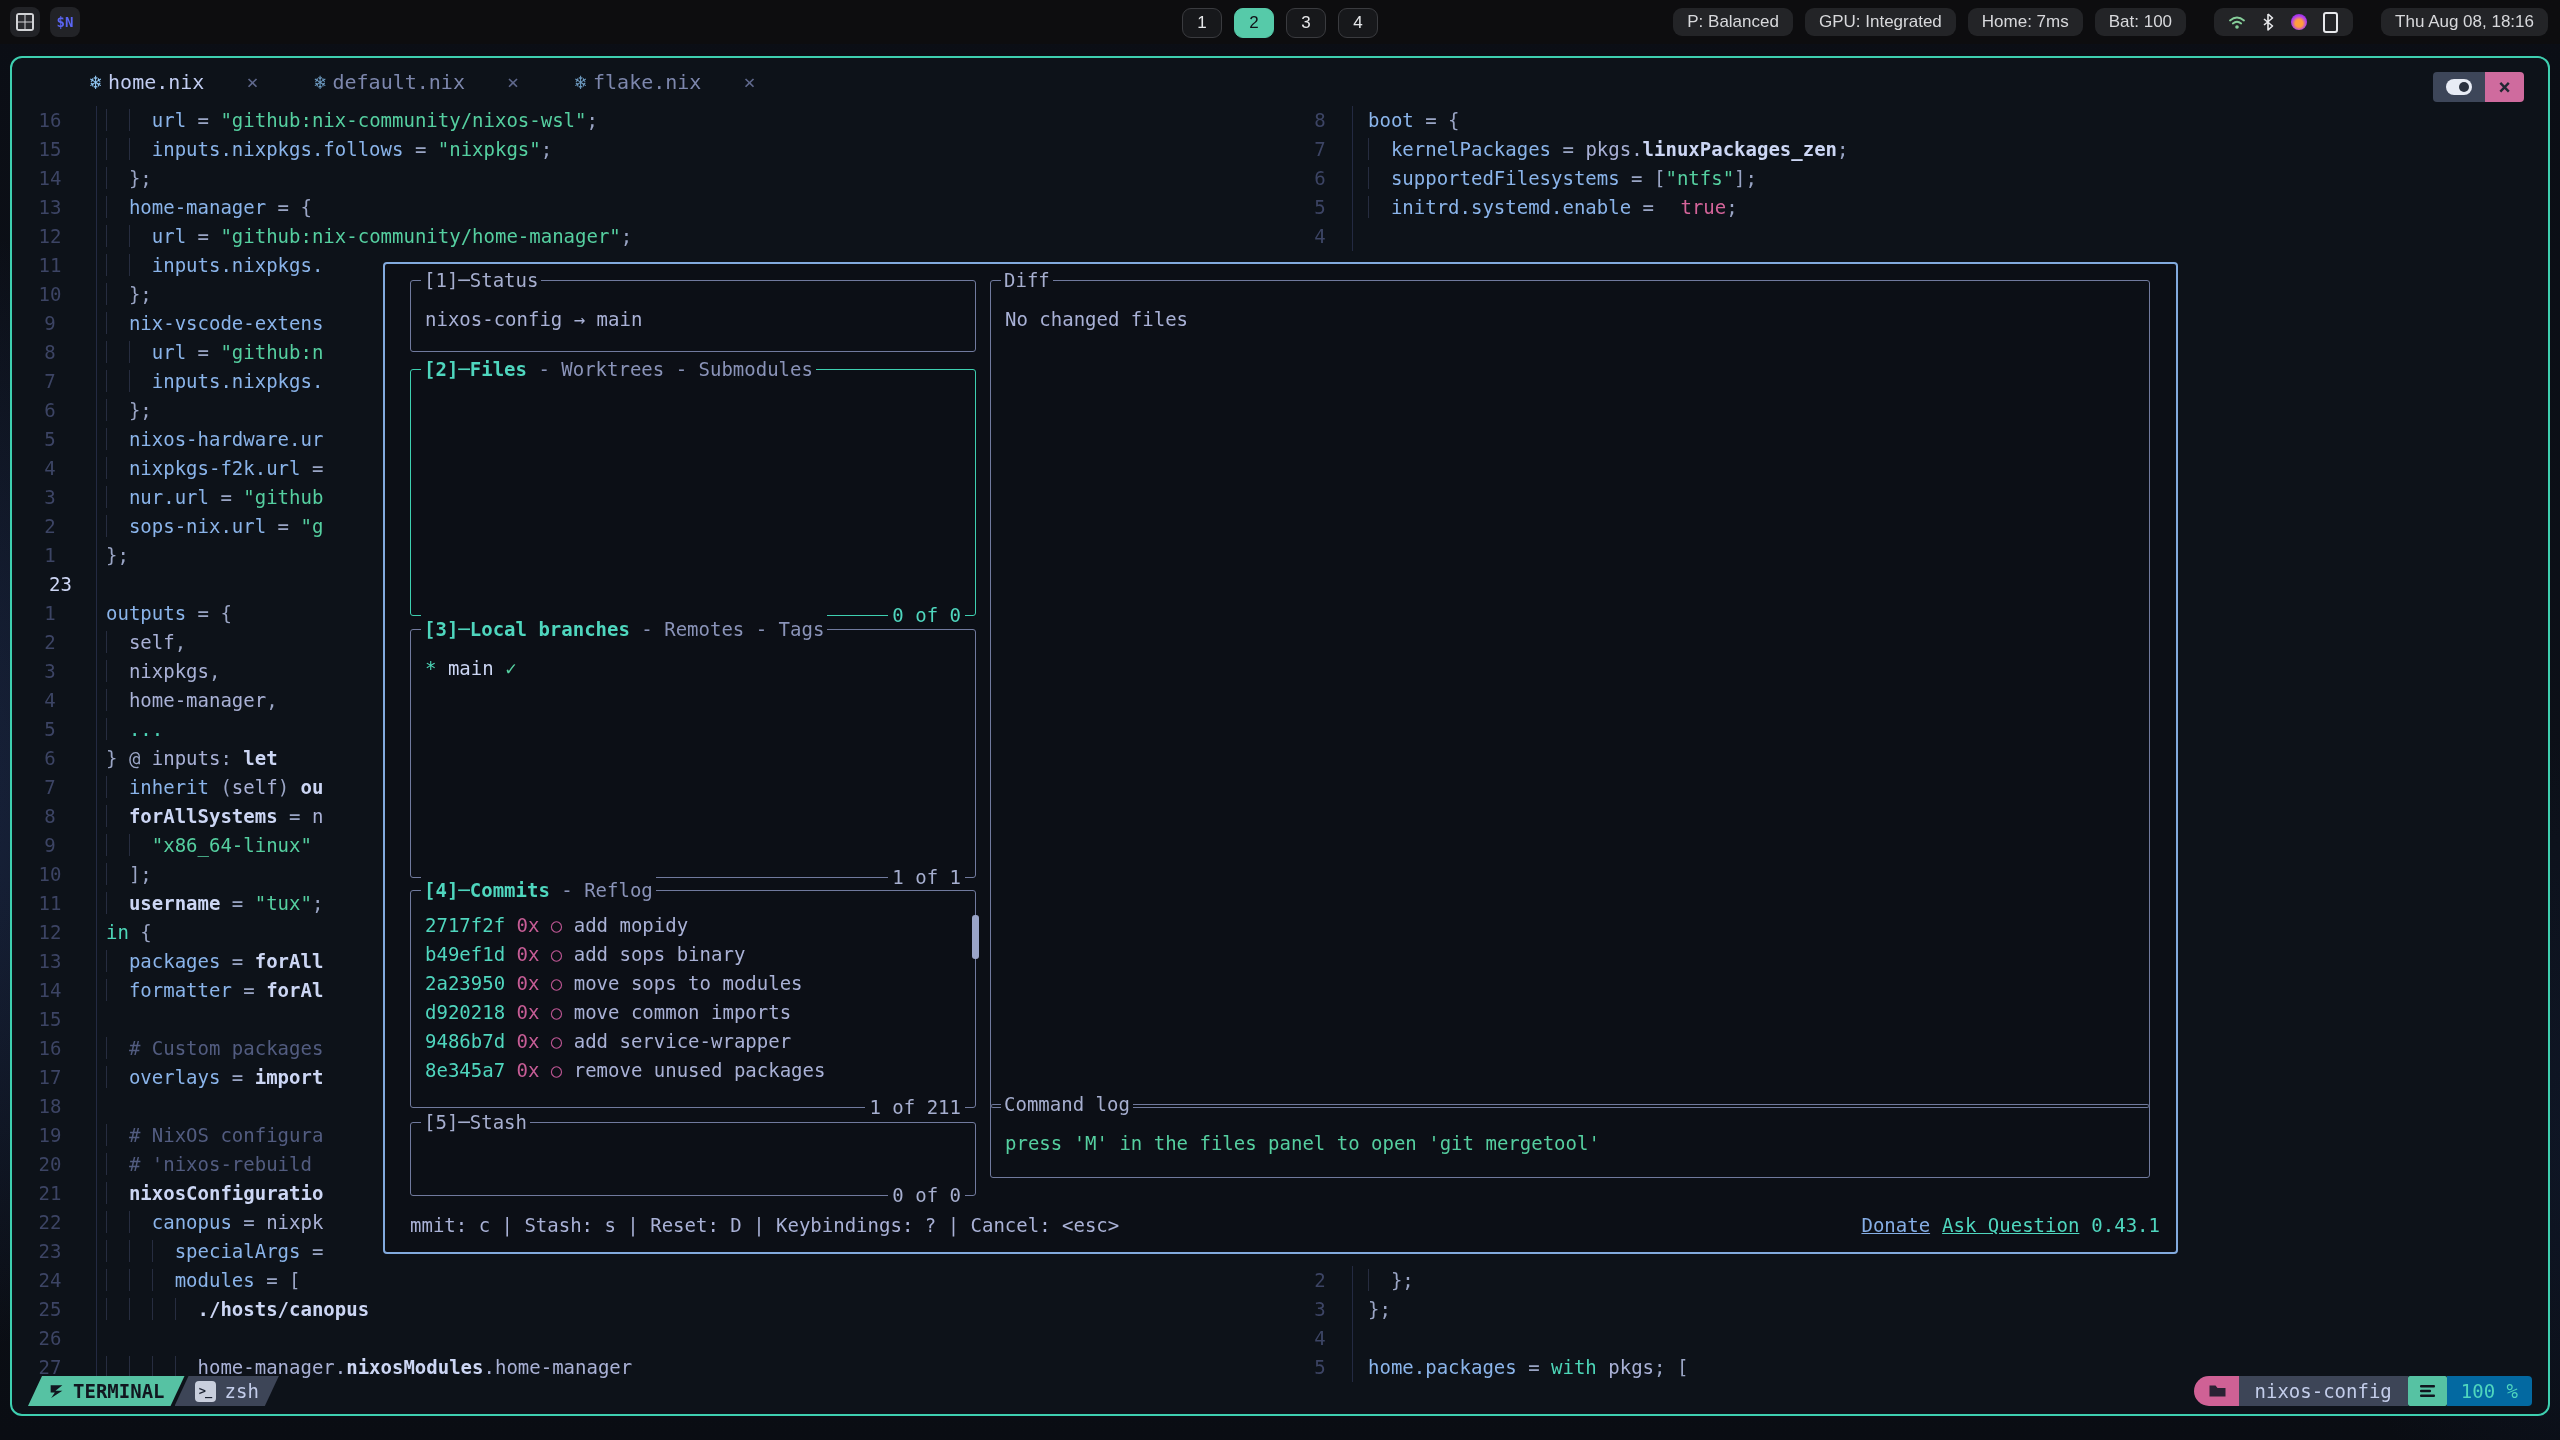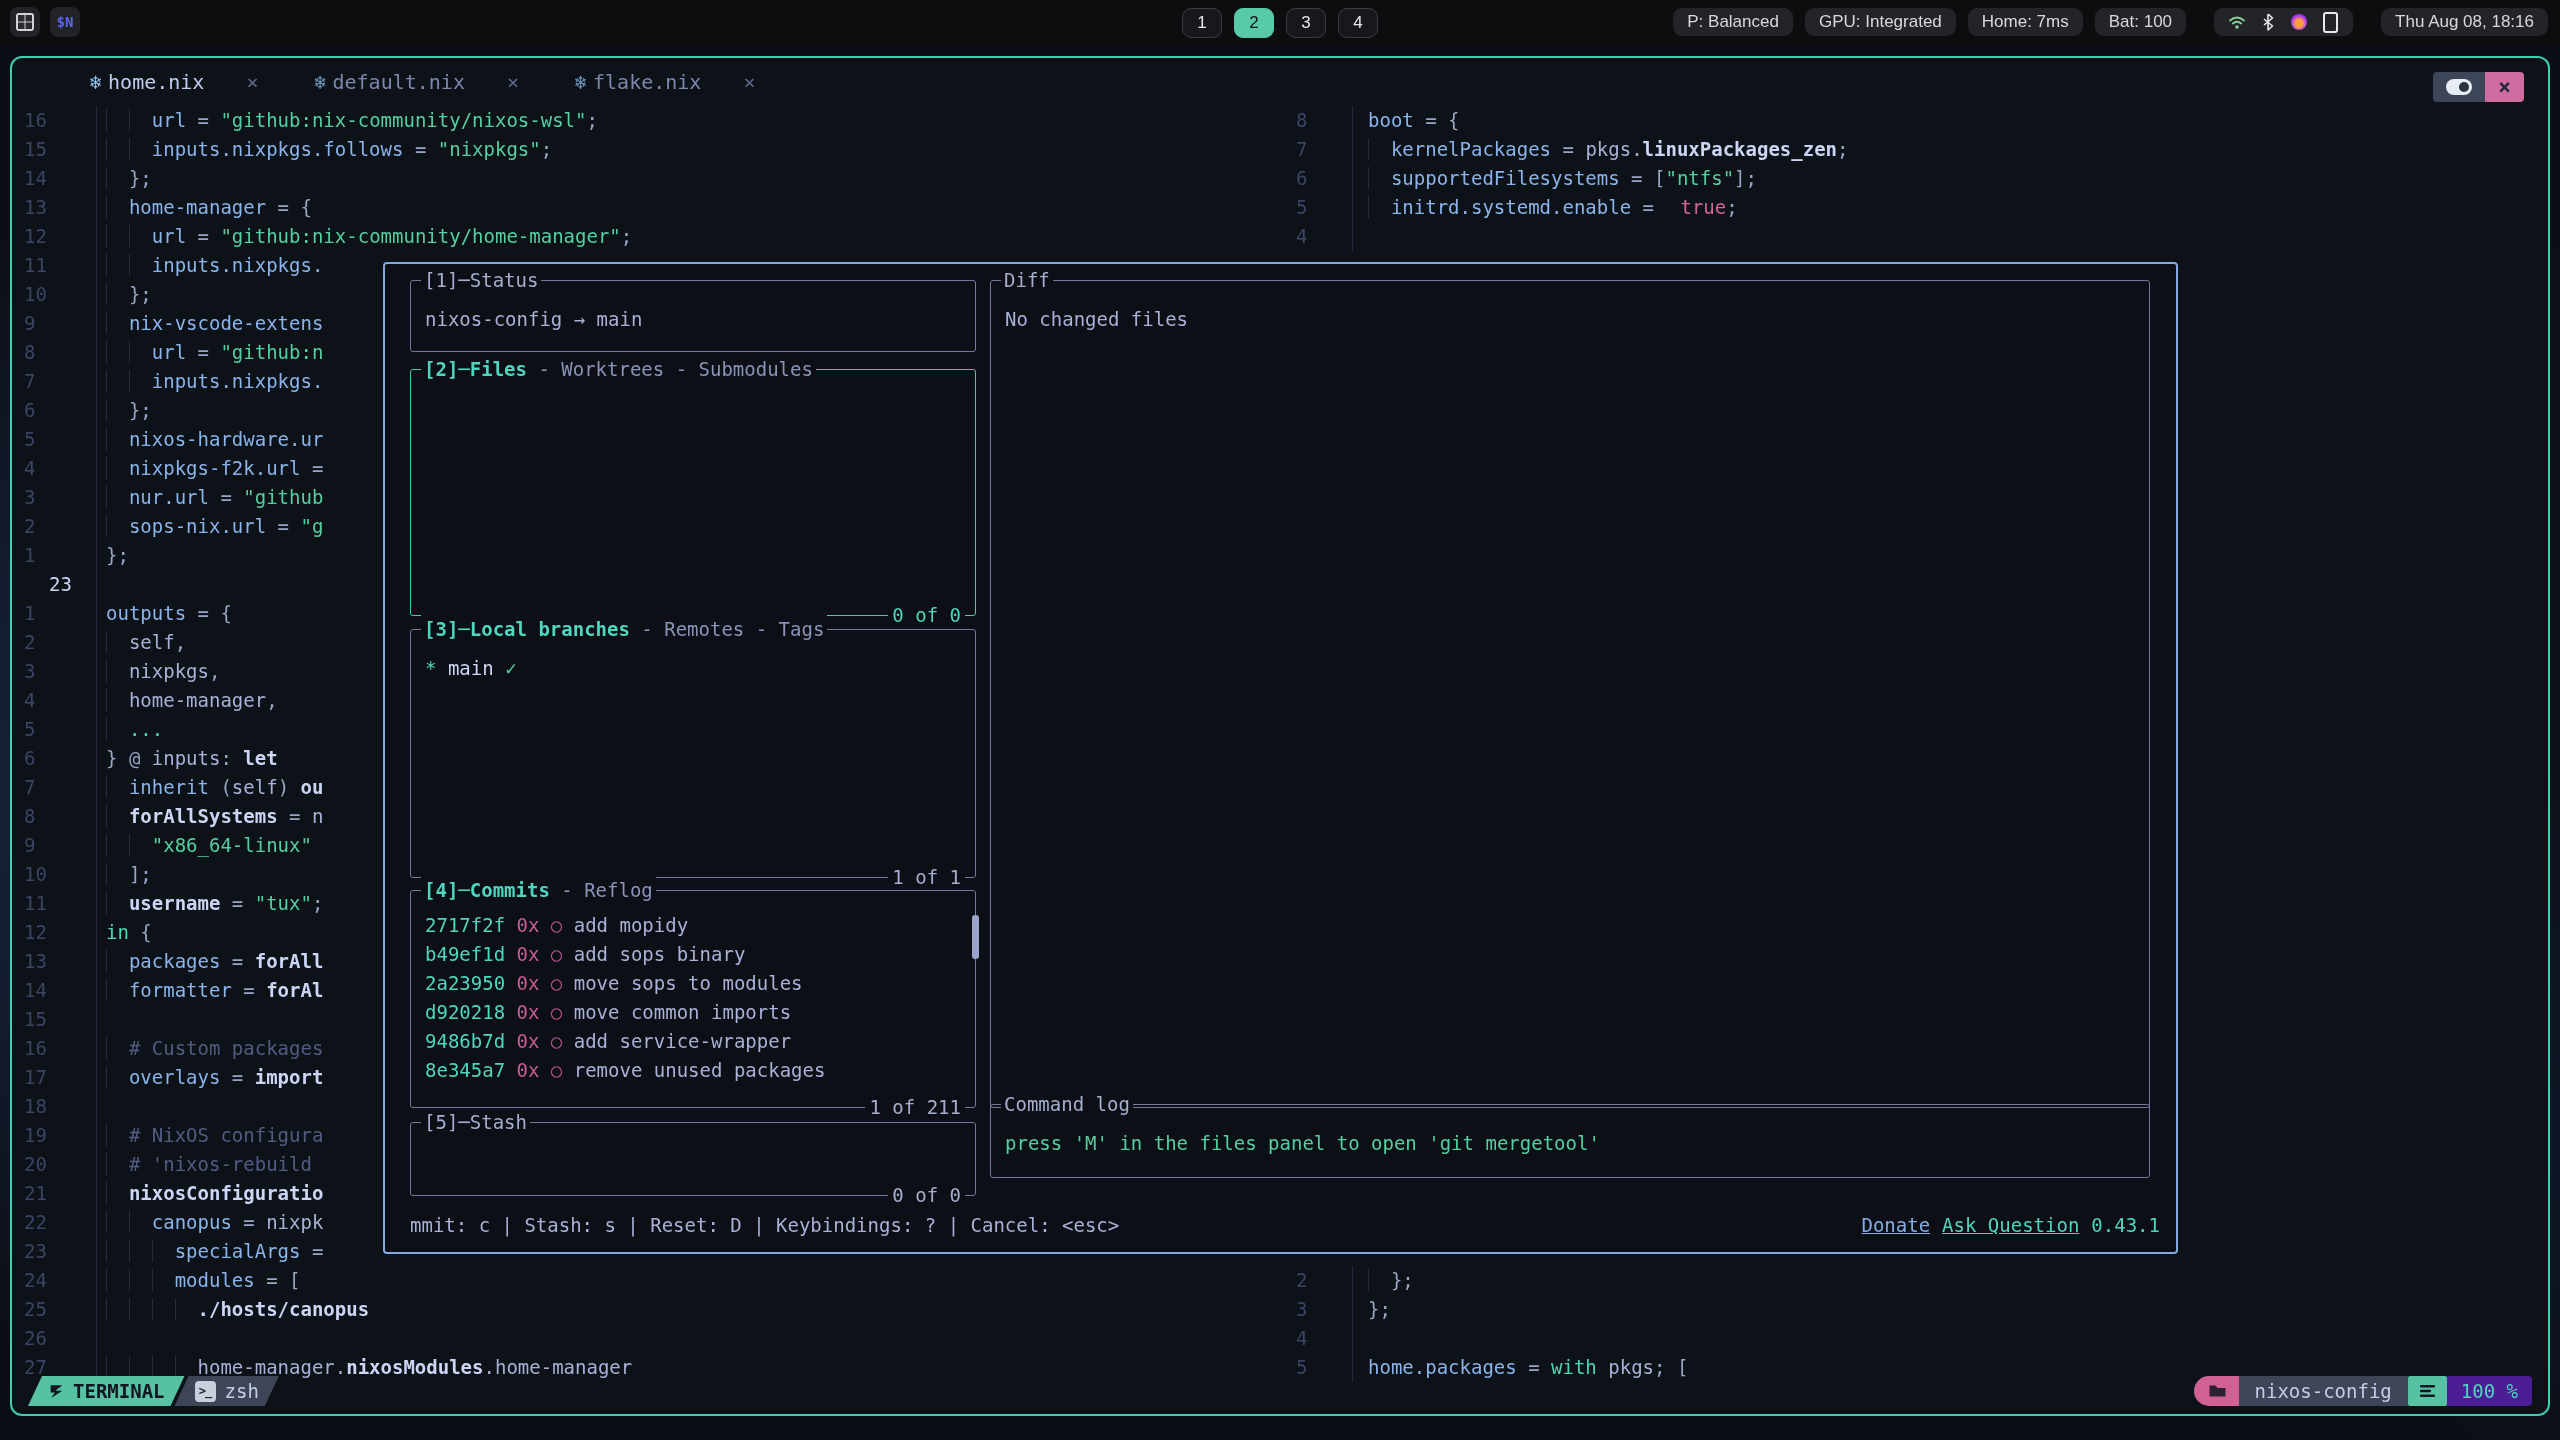--- a/index.html
+++ b/index.html
@@ -40,21 +40,21 @@
   .tab .tclose{color:#5f688c;margin-left:42px;font-size:20px;}
   .winctl{position:absolute;top:14px;right:24px;display:flex;height:30px;}
   .togglebtn{width:52px;background:#3d4659;border-radius:4px 0 0 4px;display:flex;align-items:center;justify-content:center;}
   .knob{width:26px;height:16px;border-radius:8px;background:#e8ecf5;position:relative;}
   .knob::after{content:"";position:absolute;right:3px;top:3px;width:10px;height:10px;border-radius:50%;background:#2b3240;}
   .closebtn{width:39px;background:#cf6b9e;border-radius:0 4px 4px 0;display:flex;align-items:center;justify-content:center;
     color:#222833;font-size:21px;font-weight:bold;font-family:"DejaVu Sans Mono",monospace;}
   
   .codeblk{position:absolute;font-family:"DejaVu Sans Mono",monospace;font-size:19px;line-height:29px;white-space:pre;}
   .codeblk .row{display:flex;height:29px;}
-  .codeblk .num{color:#3c4464;text-align:left;flex:none;}
+  .codeblk .num{color:#3c4464;text-align:center;flex:none;}
   .codeblk .num.cur{color:#cdd6f4;text-align:left;}
   .cleft{left:12px;top:48px;}
   .cleft .num{width:52px;}
   .cleft .num.cur{padding-left:25px;width:27px;}
   .cleft .codetxt{margin-left:30px;}
   .cleft::before{content:"";position:absolute;left:72px;top:0;bottom:0;width:1px;background:#232a42;}
   .crt{left:1284px;}
   .crt .num{width:48px;}
   .crt .codetxt{margin-left:24px;}
   .crt::before{content:"";position:absolute;left:56px;top:0;bottom:0;width:1px;background:#232a42;}
@@ -92,21 +92,21 @@
     clip-path:polygon(14px 0,100% 0,calc(100% - 14px) 100%,0 100%);}
   .seg.mode{background:#56c2a3;color:#11161f;font-weight:bold;gap:8px;}
   .seg.shell{background:#3d4557;color:#c3cdea;margin-left:-10px;gap:9px;}
   .shicon{width:21px;height:21px;background:#c9cfdd;border-radius:4px;color:#1a2130;
     font-size:12px;font-weight:bold;display:flex;align-items:center;justify-content:center;letter-spacing:-1px;}
   .sb-right{position:absolute;right:16px;top:0;display:flex;align-items:stretch;height:30px;}
   .rseg{display:flex;align-items:center;}
   .rseg.folder{background:#cf6195;border-radius:15px 0 0 15px;padding:0 12px 0 14px;}
   .rseg.repo{background:#3d4557;color:#c3cdea;padding:0 16px;}
   .rseg.list{background:#56c2a3;padding:0 10px;border-radius:2px;}
-  .rseg.scroll{background:#4c1d95;color:#4fd6be;padding:0 14px;border-radius:0 4px 4px 0;}
+  .rseg.scroll{background:#0369a1;color:#4fd6be;padding:0 14px;border-radius:0 4px 4px 0;}
 </style>
 </head>
 <body>
 
 <div class="screen">
 
   <div class="topbar">
     <div class="launchers">
       <div class="launch">
         <svg width="20" height="20" viewBox="0 0 20 20">

